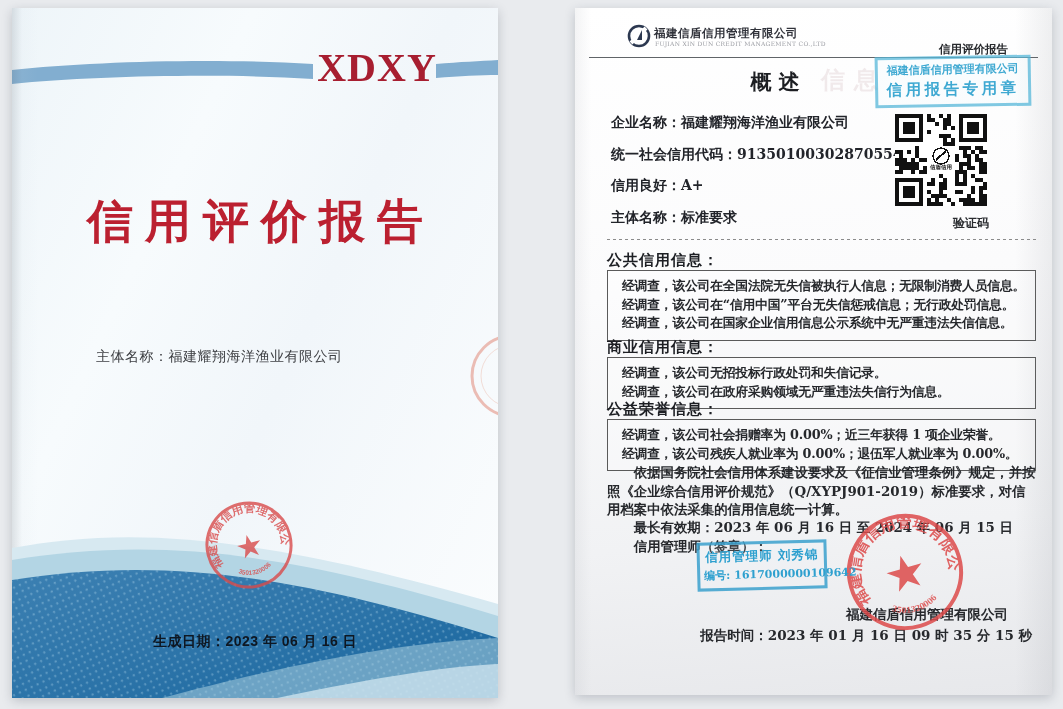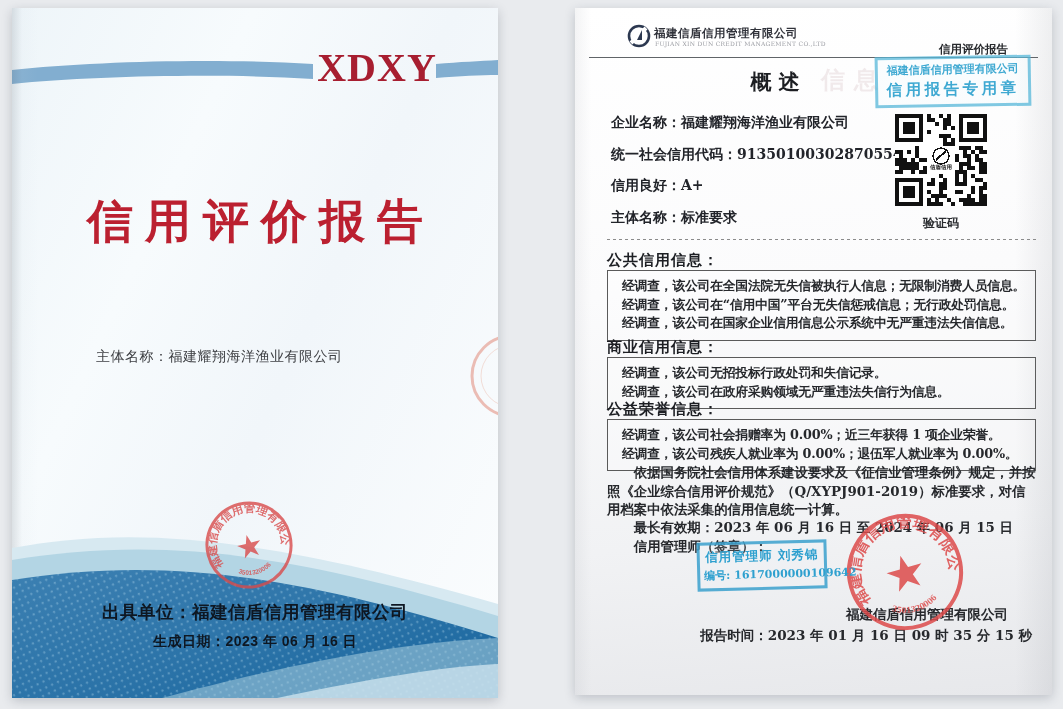--- a/index.html
+++ b/index.html
@@ -60,21 +60,21 @@
     color:rgba(150,90,95,.12);filter:blur(.6px);}
   .corner-stamp{
     position:absolute;left:300px;top:48px;width:146px;padding:3px 2px 4px;
     border:3px solid rgba(80,180,215,.72);color:#3fa9d2;text-align:center;
     transform:rotate(-1deg);background:rgba(230,248,252,.15);z-index:6;
   }
   .corner-stamp .l1{font-size:11px;font-weight:700;white-space:nowrap;}
   .corner-stamp .l2{font-size:15.5px;font-weight:700;letter-spacing:3.5px;white-space:nowrap;margin-top:2px;}
   .info-rows{position:absolute;left:36px;top:106px;z-index:3;}
   .ir{font-size:14px;font-weight:700;margin-bottom:13.5px;white-space:nowrap;color:#22242a;}
-  .qr-wrap{position:absolute;left:318px;top:106px;width:96px;text-align:center;z-index:3;}
+  .qr-wrap{position:absolute;left:318px;top:106px;width:96px;text-align:right;z-index:3;}
   #qrbox{width:92px;height:92px;margin:0 auto;}
   .qr-cap{margin-top:9px;font-size:12px;font-weight:700;color:#2a2c30;}
   .dashsep{position:absolute;left:32px;right:14px;top:231px;height:1px;
     background:repeating-linear-gradient(90deg,#8b8b8b 0 3px,transparent 3px 6px);}
   .sec-h{position:absolute;left:32px;font-size:15px;font-weight:800;color:#1d1f24;letter-spacing:1px;}
   .sec-box{position:absolute;left:32px;right:16px;border:1px solid #5a5a5a;
     padding:6px 10px 5px 14px;background:rgba(255,255,255,.25);}
   .sec-box .bl{font-size:12.8px;font-weight:600;line-height:18.5px;white-space:nowrap;letter-spacing:-.2px;color:#26282c;}
   .h1{top:243px;} .b1{top:262px;height:58px;}
   .h2{top:330px;} .b2{top:349px;height:39px;}
@@ -149,21 +149,20 @@
       <g transform="translate(55,57) scale(0.62)">
         <path d="M0,-20 L4.49,-6.18 L19.02,-6.18 L7.27,2.36 L11.76,16.18 L0,7.64 L-11.76,16.18 L-7.27,2.36 L-19.02,-6.18 L-4.49,-6.18 Z" fill="#d94b4b"></path>
       </g>
     </svg>
 
     <svg class="seal-svg seal-edge" viewBox="0 0 100 100" aria-hidden="true">
       <circle cx="50" cy="50" r="40" fill="none" stroke="#e0806e" stroke-width="3"></circle>
       <circle cx="50" cy="50" r="31" fill="none" stroke="#e5987f" stroke-width="1" opacity=".6"></circle>
     </svg>
 
-    <div class="issuer">出具单位：福建信盾信用管理有限公司</div>
     <div class="gen-date">生成日期：2023 年 06 月 16 日</div>
   </div>
 
   <div class="page report">
 
     <svg class="logo-icon" viewBox="0 0 24 24" aria-hidden="true">
       <circle cx="12" cy="12" r="10" fill="none" stroke="#2c3850" stroke-width="2.6"></circle>
       <path d="M4,19 L19,4" stroke="#ffffff" stroke-width="4"></path>
       <path d="M10,16 L15,6 L15,16 Z" fill="#2c3850"></path>
     </svg>

